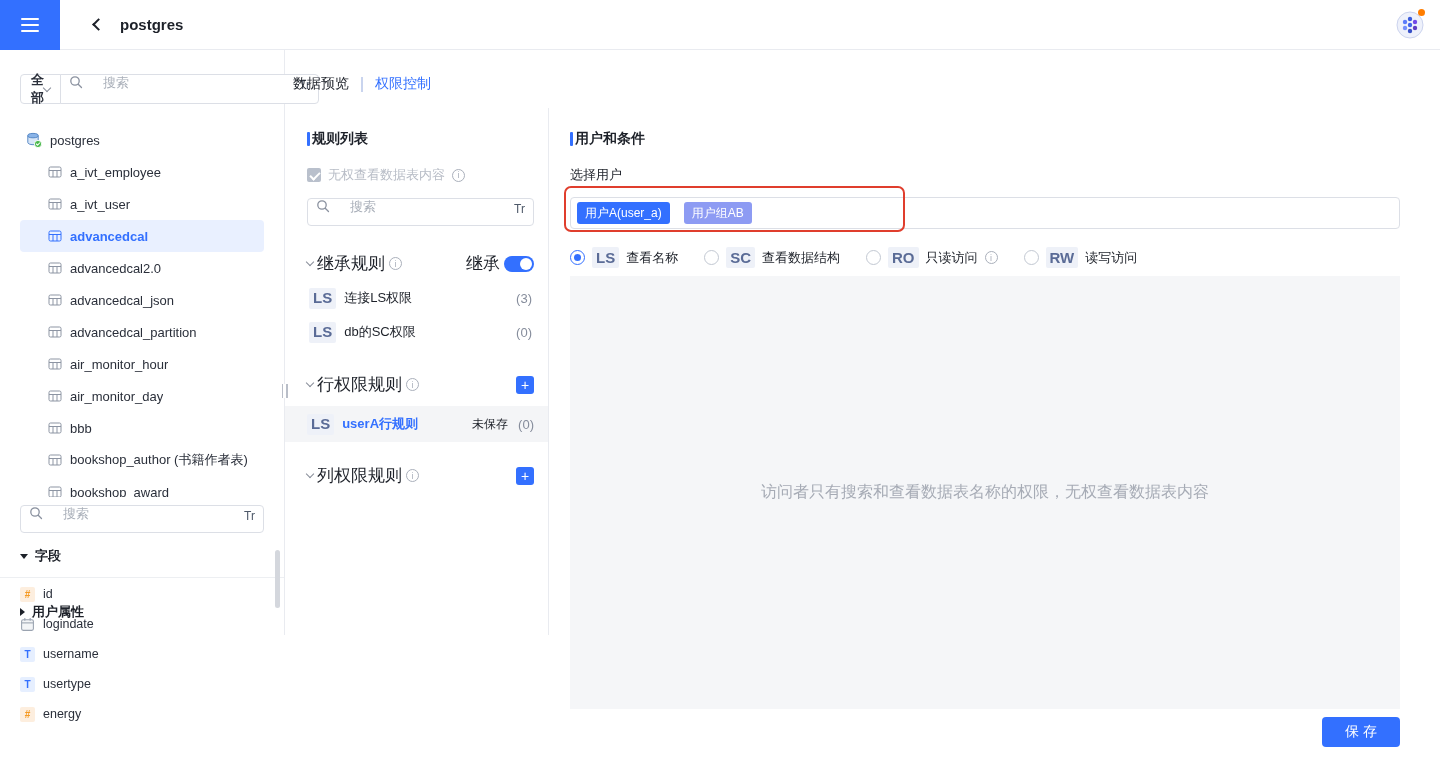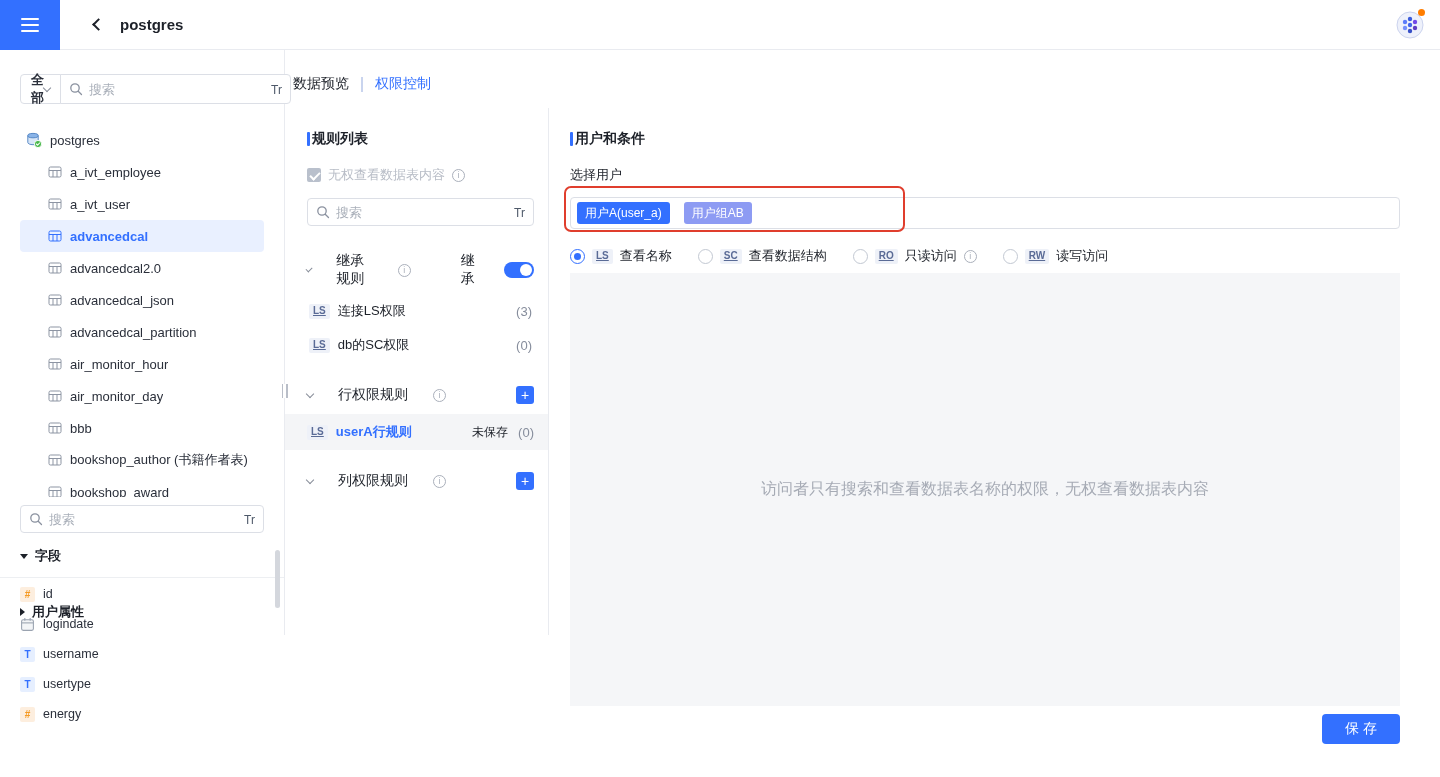--- a/index.html
+++ b/index.html
@@ -24,21 +24,21 @@
   .sidebar { position: absolute; top: 50px; left: 0; width: 285px; bottom: 0; background: #fff;
              border-right: 1px solid #e9ebf0; }
   .side-inner { padding: 24px 20px 0 20px; }
   .combo { display: flex; height: 30px; }
   .dropdown { width: 104px; border: 1px solid #dcdfe6; border-radius: 4px 0 0 4px; display: flex; align-items: center;
               padding: 0 10px; font-size: 13px; color: #2a2f3a; cursor: pointer; background: #fff; }
   .dropdown .dd-label { flex: 1; font-weight: bold; }
   .chev-down { display: inline-block; width: 6px; height: 6px; border-right: 1.4px solid #878d99; border-bottom: 1.4px solid #878d99;
                transform: rotate(45deg); margin-top: -3px; }
   .searchbox { flex: 1; margin-left: -1px; border: 1px solid #dcdfe6; border-radius: 0 4px 4px 0; display: flex;
-               align-items: center; padding: 0 8px; gap: 6px; background: #fff; }
+               align-items: flex-start; padding: 0 8px; gap: 20px; background: #fff; }
   .searchbox.standalone { border-radius: 4px; margin-left: 0; height: 28px; }
   .searchbox input { flex: 1; border: none; outline: none; font-size: 13px; color: #2a2f3a; min-width: 0;
                      font-family: "Liberation Sans", sans-serif; background: transparent; }
   .searchbox input::placeholder { color: #a8aeb8; }
   .tricon::after { content: "Tr"; font-size: 12px; color: #4e5969; }
 
   .tree { margin-top: 20px; height: 373px; overflow: hidden; }
   .tree-row { height: 32px; display: flex; align-items: center; gap: 8px; font-size: 13px; color: #2a2f3a;
               border-radius: 4px; padding: 0 6px; cursor: pointer; }
   .tree-row.child { padding-left: 28px; }
@@ -79,30 +79,30 @@
   .cbx-row { margin-top: 18px; display: flex; align-items: center; gap: 7px; font-size: 13px; color: #b7bcc6; }
   .cbx { position: relative; width: 14px; height: 14px; border-radius: 2px; background: #b9c0cc; flex: 0 0 auto; cursor: pointer; }
   .cbx::after { content: ""; position: absolute; left: 4.5px; top: 1.5px; width: 4px; height: 8px;
                 border: solid #fff; border-width: 0 2px 2px 0; transform: rotate(45deg); }
   .info { display: inline-flex; width: 13px; height: 13px; border-radius: 50%; border: 1px solid #aab0bb; color: #aab0bb;
           align-items: center; justify-content: center; font-size: 9px; font-style: normal; flex: 0 0 auto; }
   .info::after { content: "i"; }
 
   .rules-search { margin-top: 14px; height: 30px; }
 
-  .rule-sec { margin-top: 26px; display: flex; align-items: center; gap: 25px; font-size: 14px; color: #1d2129; }
+  .rule-sec { margin-top: 26px; display: flex; align-items: center; gap: 4px; font-size: 17px; color: #1d2129; }
   .rule-sec .grow { flex: 1; }
   .switch { position: relative; width: 30px; height: 16px; border-radius: 9px; background: #3370ff; cursor: pointer; flex: 0 0 auto; }
   .switch::after { content: ""; position: absolute; top: 2px; right: 2px; width: 12px; height: 12px; border-radius: 50%; background: #fff; }
   .plus { width: 18px; height: 18px; border-radius: 3px; background: #3370ff; color: #fff; display: flex; align-items: center;
           justify-content: center; font-size: 14px; line-height: 1; cursor: pointer; flex: 0 0 auto; }
   .plus::before { content: "+"; }
 
-  .pbadge { background: #eef1f8; color: #5a6b96; font-size: 10px; font-weight: 700; padding: 1.5px 4px; border-radius: 2px;
-            line-height: 1.2; flex: 0 0 auto; text-decoration: underline; }
+  .pbadge { background: #eef1f8; color: #5a6b96; font-size: 15px; font-weight: 700; padding: 1.5px 4px; border-radius: 2px;
+            line-height: 1.2; flex: 0 0 auto; }
   .rule-item { margin-top: 12px; height: 22px; display: flex; align-items: center; gap: 8px; font-size: 13px; color: #1d2129;
                padding: 0 2px; cursor: pointer; }
   .rule-item .grow { flex: 1; }
   .rule-count { color: #868d9c; }
   .rule-item.selected-rule { margin: 10px -14px 0 -22px; padding: 0 14px 0 22px; height: 36px; background: #f4f5f7; }
   .rule-item.selected-rule .rule-name { color: #3370ff; font-weight: 600; }
   .rule-status { font-size: 12px; color: #1d2129; margin-right: 2px; }
   .rule-sec.second { margin-top: 30px; }
   .rule-sec.third { margin-top: 22px; }
 

